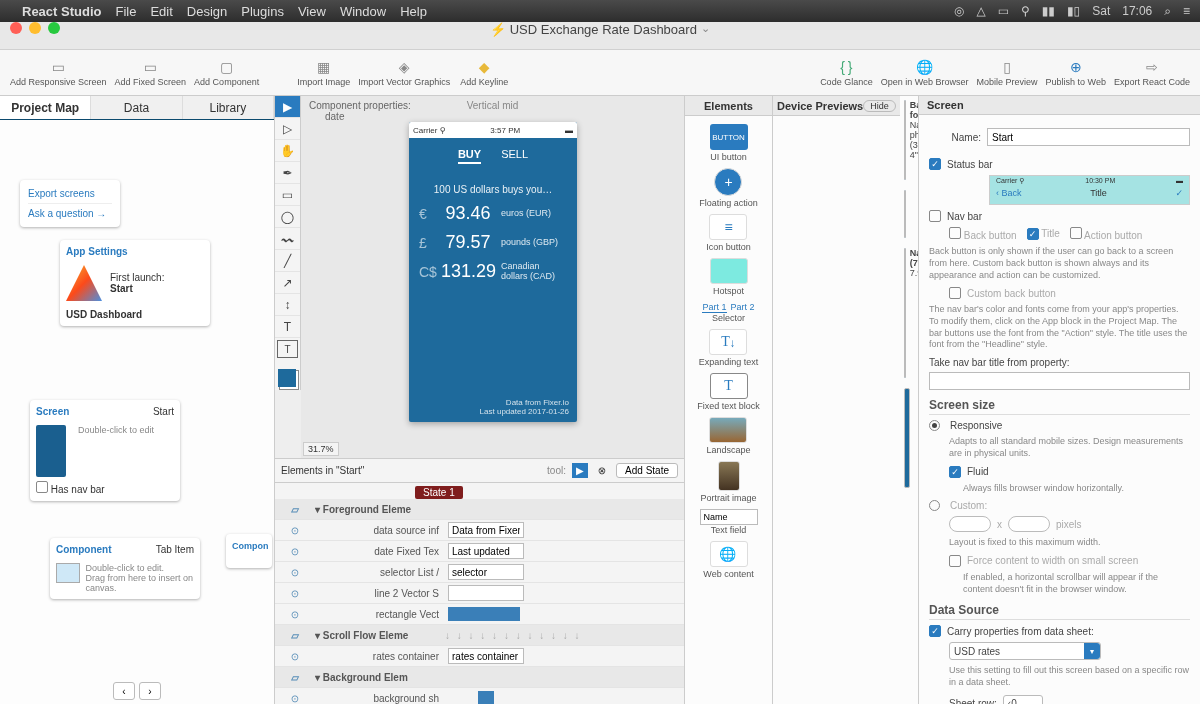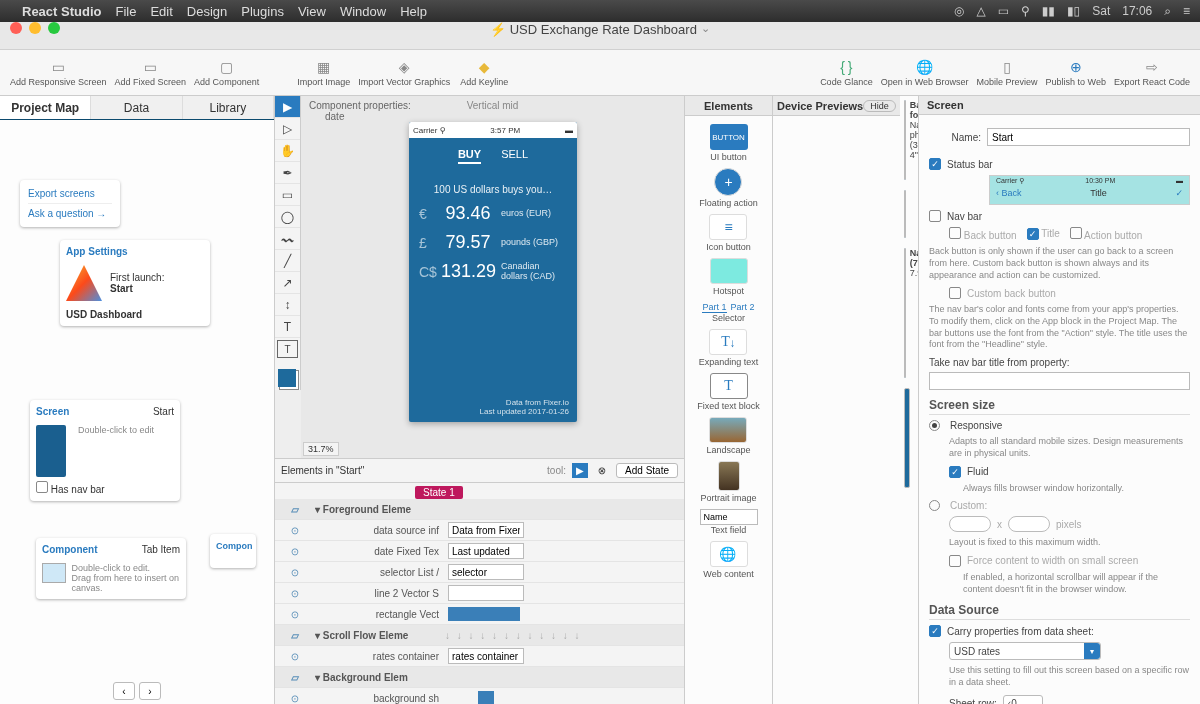--- a/index.html
+++ b/index.html
@@ -58,21 +58,21 @@
 .ph-row { display: flex; align-items: center; margin: 8px 0; }
 .ph-sym { width: 16px; opacity: .6; font-size: 14px; }
 .ph-val { font-size: 18px; font-weight: 300; margin: 0 6px; min-width: 54px; text-align: center; }
 .ph-cur { font-size: 9px; opacity: .85; line-height: 1.1; }
 .ph-foot { position: absolute; bottom: 6px; right: 8px; font-size: 8px; opacity: .8; text-align: right; }
 .zoom-readout { position: absolute; bottom: 2px; left: 2px; font-size: 9px; background: #f4f4f4; padding: 1px 4px; border: 1px solid #ccc; }
 
 .layers { height: 246px; border-top: 1px solid #ccc; background: #f4f4f4; display: flex; flex-direction: column; }
 .layers-head { height: 24px; display: flex; align-items: center; padding: 0 6px; gap: 6px; border-bottom: 1px solid #ccc; font-size: 10px; }
 .layers-head .btn { border: 1px solid #bbb; background: #fff; padding: 1px 8px; border-radius: 3px; font-size: 10px; }
-.state-chip { background: #be185d; color: #fff; padding: 1px 8px; border-radius: 2px; font-size: 10px; margin-left: 140px; margin-top: 3px; display: inline-block; }
+.state-chip { background: #7f1d1d; color: #fff; padding: 1px 8px; border-radius: 2px; font-size: 10px; margin-left: 140px; margin-top: 3px; display: inline-block; }
 .layer-rows { flex: 1; overflow: hidden; }
 .layer-row { height: 21px; display: flex; align-items: center; border-bottom: 1px solid #e4e4e4; font-size: 10px; }
 .layer-row.section { background: #e8e8e8; font-weight: 600; }
 .layer-row .icon-col { width: 40px; display: flex; justify-content: center; gap: 3px; color: #5a8fb8; }
 .layer-row .name-col { width: 130px; text-align: right; padding-right: 6px; color: #555; white-space: nowrap; overflow: hidden; text-overflow: ellipsis; }
 .layer-row .input-col { flex: 1; padding: 0 3px; }
 .layer-row input { width: 76px; height: 16px; border: 1px solid #bbb; font-size: 10px; padding: 0 3px; }
 .layer-row.scroll .arrows { color: #aaa; letter-spacing: 2px; flex: 1; }
 
 .elements { width: 88px; border-right: 1px solid #ccc; background: #fcfcfc; display: flex; flex-direction: column; }
@@ -230,34 +230,34 @@
       </div>
       <div style="display:flex; gap:6px; margin-top:4px">
         <div class="pm-thumb"></div>
         <div style="color:#888; font-size:9px">Double-click to edit</div>
       </div>
       <div style="clear:both; margin-top:4px">
         <span class="ck"></span>
         <span>Has nav bar</span>
       </div>
     </div>
-    <div class="pm-node" style="left:36px; top:418px; width:150px">
+    <div class="pm-node" style="left:50px; top:418px; width:150px">
       <div style="display:flex; justify-content:space-between">
         <span class="pm-header">Component</span>
         <span>Tab Item</span>
       </div>
       <div style="display:flex; gap:6px; margin-top:4px">
         <div style="width:30px; height:20px; background:#cfe8f7; border:1px solid #aaa"></div>
         <div style="color:#888; font-size:9px">
           <div>Double-click to edit.</div>
           <div>Drag from here to insert on canvas.</div>
         </div>
       </div>
     </div>
-    <div class="pm-node" style="left:210px; top:414px; width:46px; height:34px">
+    <div class="pm-node" style="left:226px; top:414px; width:46px; height:34px">
       <span class="pm-header" style="font-size:9px">Compon</span>
     </div>
     <div class="pm-nav">
       <button>‹</button>
       <button>›</button>
     </div>
   </div>
 </div>
 
 <div class="centerpane">

